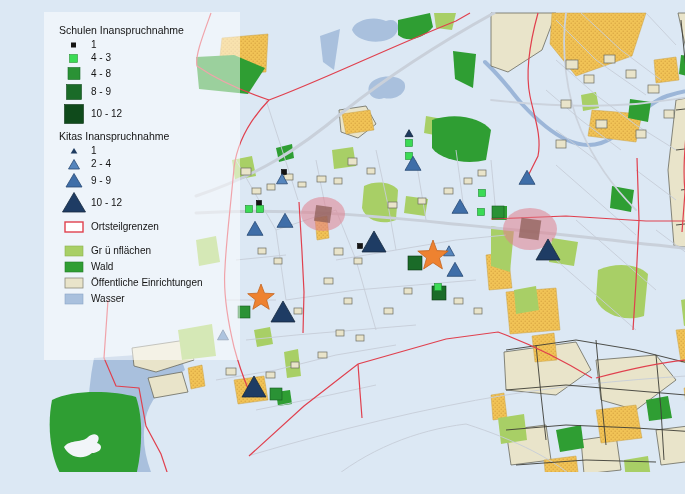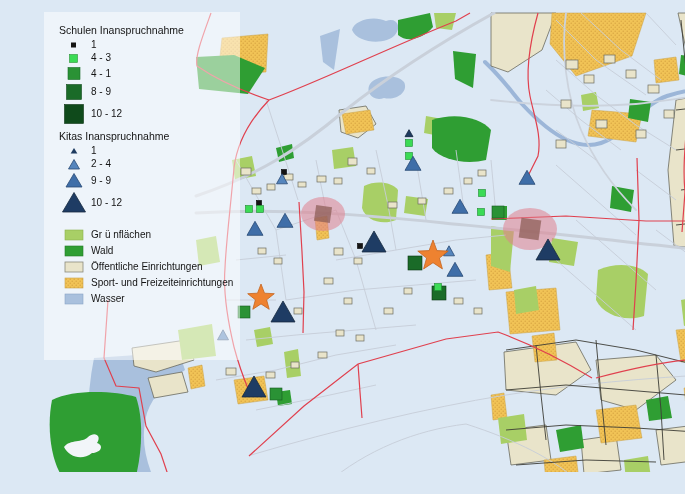--- a/index.html
+++ b/index.html
@@ -301,21 +301,21 @@
           </svg>
         </span>
       <span class="lab">4 - 3</span>
     </div>
     <div class="lrow" style="height:17px">
       <span class="sym">
         <svg width="20" height="15">
             <rect x="4" y="1.5" width="12" height="12" style="fill:var(--c-school3)" stroke="#1a6b28" stroke-width="0.6"></rect>
           </svg>
         </span>
-      <span class="lab">4 - 1</span>
+      <span class="lab">4 - 8</span>
     </div>
     <div class="lrow" style="height:20px">
       <span class="sym">
         <svg width="22" height="18">
             <rect x="3.5" y="1.5" width="15" height="15" style="fill:var(--c-school4)" stroke="#0f4a1b" stroke-width="0.6"></rect>
           </svg>
         </span>
       <span class="lab">8 - 9</span>
     </div>
     <div class="lrow" style="height:24px">
@@ -357,20 +357,28 @@
     <div class="lrow" style="height:25px">
       <span class="sym">
         <svg width="28" height="23">
             <polygon points="14,1.5 2.5,21 25.5,21" style="fill:var(--c-kita4)" stroke="#16293f" stroke-width="0.8"></polygon>
           </svg>
         </span>
       <span class="lab">10 - 12</span>
     </div>
 
     <div class="gap4"></div>
+    <div class="lrow" style="height:16px">
+      <span class="sym">
+        <svg width="22" height="14">
+            <rect x="2" y="2" width="18" height="10" fill="#ffffff" style="stroke:var(--c-boundary)" stroke-width="1.4"></rect>
+          </svg>
+        </span>
+      <span class="lab">Ortsteilgrenzen</span>
+    </div>
 
     <div class="gap8"></div>
     <div class="lrow" style="height:16px">
       <span class="sym">
         <svg width="22" height="14">
             <rect x="2" y="2" width="18" height="10" style="fill:var(--c-gruen)" stroke="#8ab24e" stroke-width="0.6"></rect>
           </svg>
         </span>
       <span class="lab">Gr ü nflächen</span>
     </div>
@@ -382,28 +390,20 @@
         </span>
       <span class="lab">Wald</span>
     </div>
     <div class="lrow" style="height:16px">
       <span class="sym">
         <svg width="22" height="14">
             <rect x="2" y="2" width="18" height="10" style="fill:var(--c-beige)" stroke="#8a8a7c" stroke-width="0.8"></rect>
           </svg>
         </span>
       <span class="lab">Öffentliche Einrichtungen</span>
-    </div>
-    <div class="lrow" style="height:16px">
-      <span class="sym">
-        <svg width="22" height="14">
-            <rect x="2" y="2" width="18" height="10" fill="url(#dots)" stroke="#c9a24a" stroke-width="0.6"></rect>
-          </svg>
-        </span>
-      <span class="lab">Sport- und Freizeiteinrichtungen</span>
     </div>
     <div class="lrow" style="height:16px">
       <span class="sym">
         <svg width="22" height="14">
             <rect x="2" y="2" width="18" height="10" style="fill:var(--c-water)" stroke="#8aa3c6" stroke-width="0.6"></rect>
           </svg>
         </span>
       <span class="lab">Wasser</span>
     </div>
 

